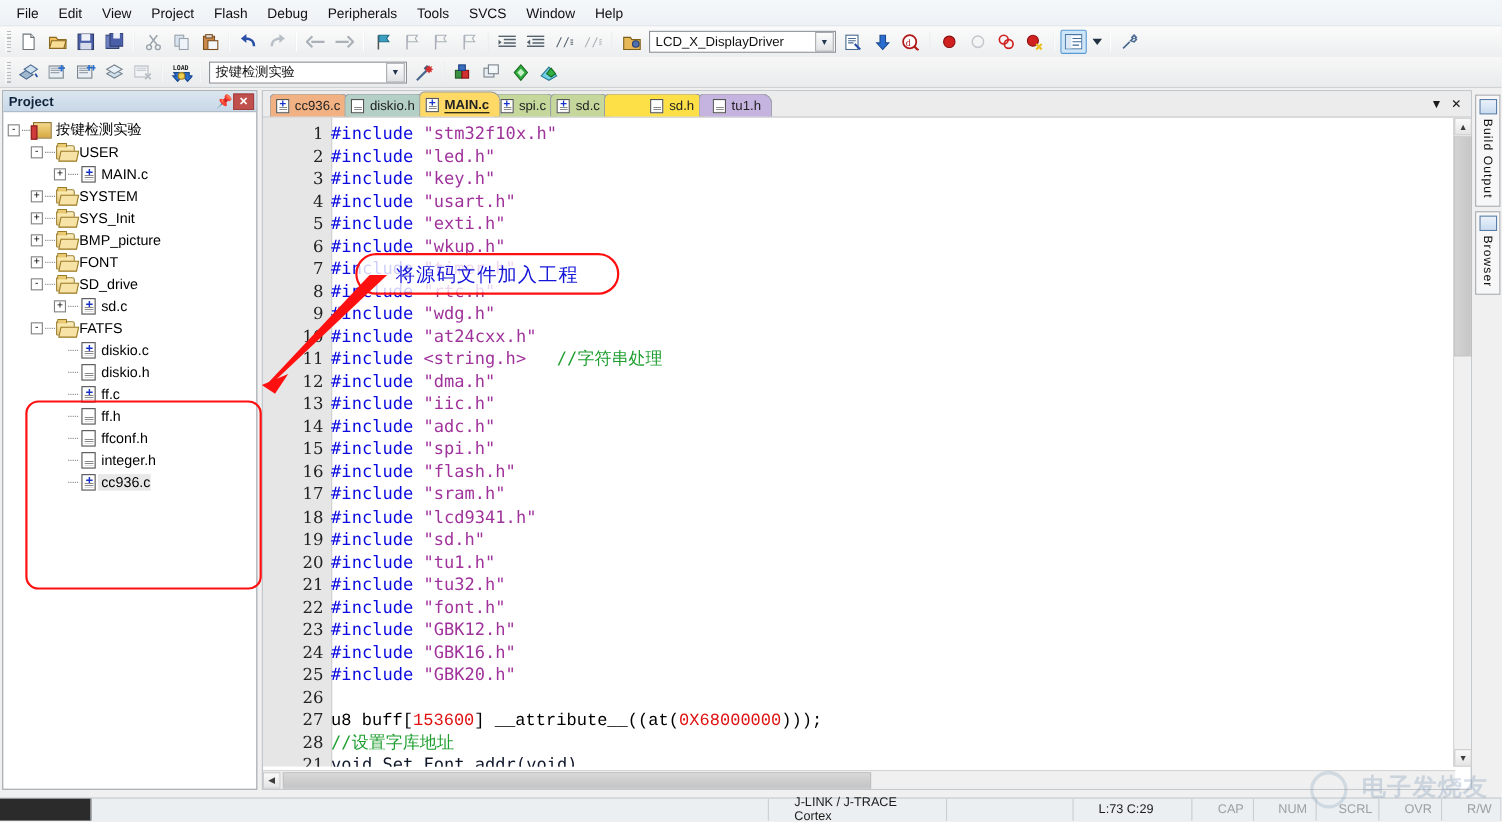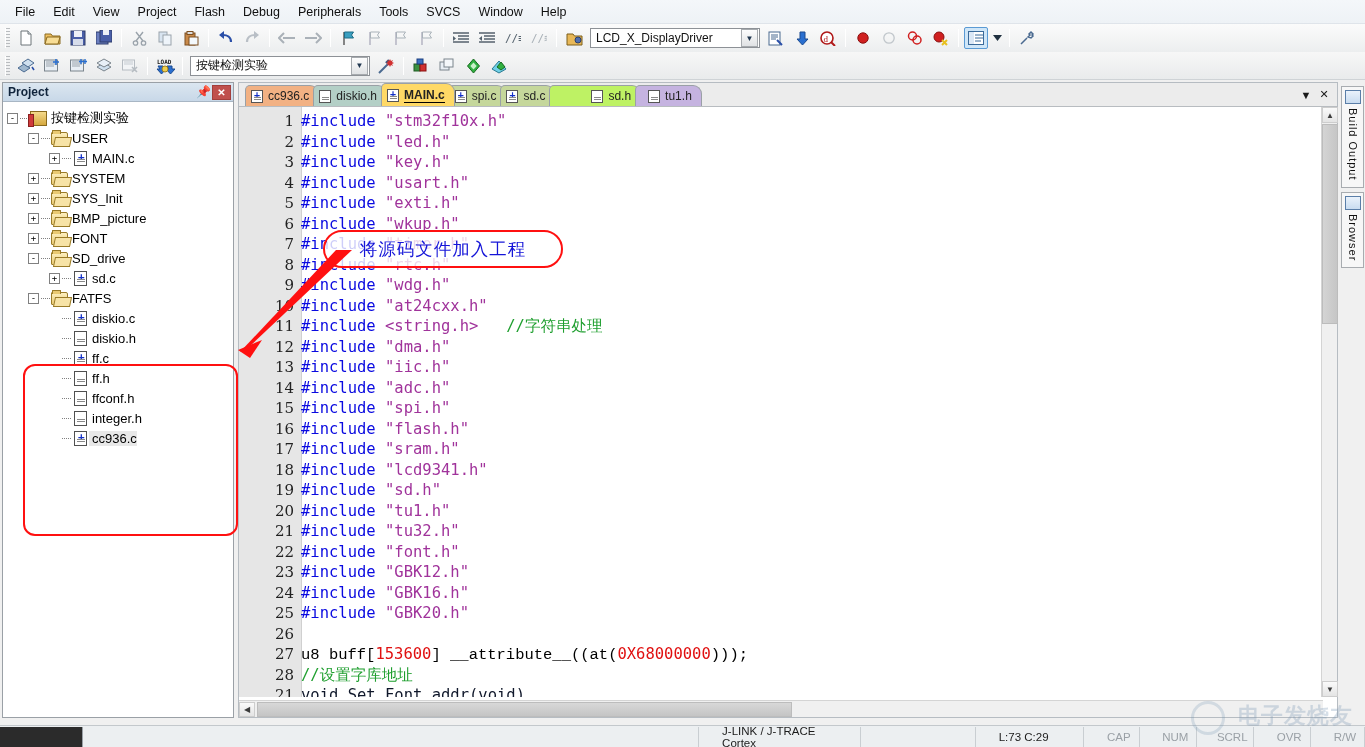--- a/index.html
+++ b/index.html
@@ -160,21 +160,21 @@
   }
   .cl { height: 20.5px; white-space: pre; display: flex; }
   .ln {
     width: 58px; text-align: right; padding-right: 3px; color: #222;
     font-family: "DejaVu Serif", serif; font-size: 15px; flex: none;
   }
   .src { padding-left: 4px; }
   .k-pre { color: #0a0ae0; }        
   .k-str { color: #a0339b; }        
   .k-cmt { color: #1f9f2f; }        
-  .k-num { color: #e01010; }        
+  .k-num { color: #e01010; font-family: Liberation Mono, monospace; }        
   .k-txt { color: #000; font-family: Liberation Mono, monospace; }
   .k-blu { color: #0f172a; }
 
   
   .callout {
     position: absolute; left: 84px; top: 123px; width: 240px; height: 38px;
     border: 2.5px solid #ff1010; border-radius: 19px; background: transparent;
     display: flex; align-items: center; justify-content: center; z-index: 30;
   }
   .callout span { color: #1414d8; font-size: 17.5px; letter-spacing: 1px;
@@ -220,21 +220,21 @@
   }
   .rtab .rt-ico { width: 16px; height: 14px; margin-bottom: 4px;
                   background: linear-gradient(180deg,#eaf2fb,#c9dcf0); border: 1px solid #5a7ea8; }
   .rtab .rt-lbl { writing-mode: vertical-rl; font-size: 11px; color: #111; letter-spacing: 1px;
                   font-family: "Liberation Sans", sans-serif; }
 
   
   .statusbar {
     position: absolute; left: 0; bottom: 0; width: 1365px; height: 22px;
     background: #eceff1; border-top: 1px solid #c3c8cc;
-    display: flex; align-items: center; font-size: 11.5px; color: #1b1b1b; gap: 15px;
+    display: flex; align-items: flex-start; font-size: 11.5px; color: #1b1b1b; gap: 15px;
   }
   .statusbar .cell { height: 20px; display: flex; align-items: center; padding: 0 8px;
                      border-right: 1px solid #c9ced2; }
   .statusbar .cell.first { background: #2b2b2b; width: 98px; border-right: 1px solid #9aa0a6;}
   .statusbar .flag { width: 42px; justify-content: center; color: #9aa0a6; }
 
   
   .watermark {
     position: absolute; right: 12px; bottom: 16px; z-index: 3;
     font-size: 22px; color: rgba(120,150,180,0.30); font-weight: bold;
@@ -691,21 +691,21 @@
           <span class="tl">MAIN.c</span>
         </div>
         <div class="tab" style="background: rgb(197, 215, 155);">
           <span class="ti c"></span>
           <span class="tl">spi.c</span>
         </div>
         <div class="tab" style="background: rgb(197, 215, 155);">
           <span class="ti c"></span>
           <span class="tl">sd.c</span>
         </div>
-        <div class="tab" style="background: #bef264; padding-left: 41px;">
+        <div class="tab" style="background: #fde047; padding-left: 41px;">
           <span class="ti"></span>
           <span class="tl">sd.h</span>
         </div>
         <div class="tab" style="background: rgb(197, 179, 224); padding-left: 12px;">
           <span class="ti"></span>
           <span class="tl">tu1.h</span>
         </div>
       </div>
     <div class="winbtns">
       <div>▼</div>

